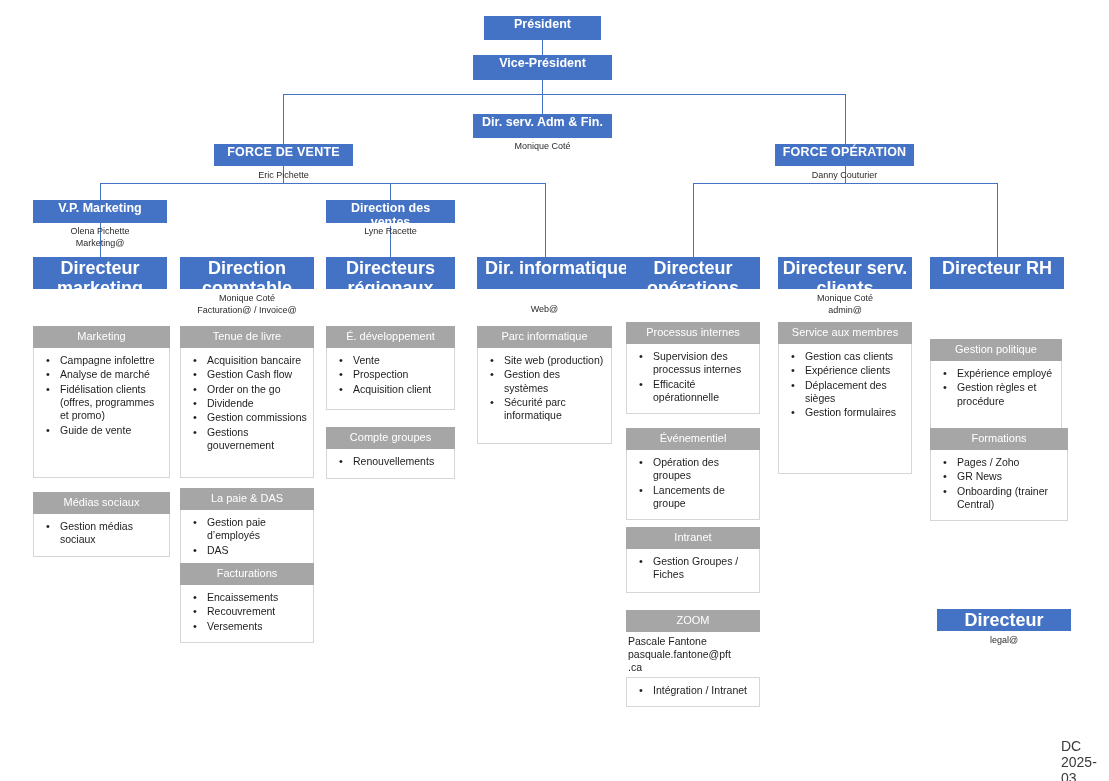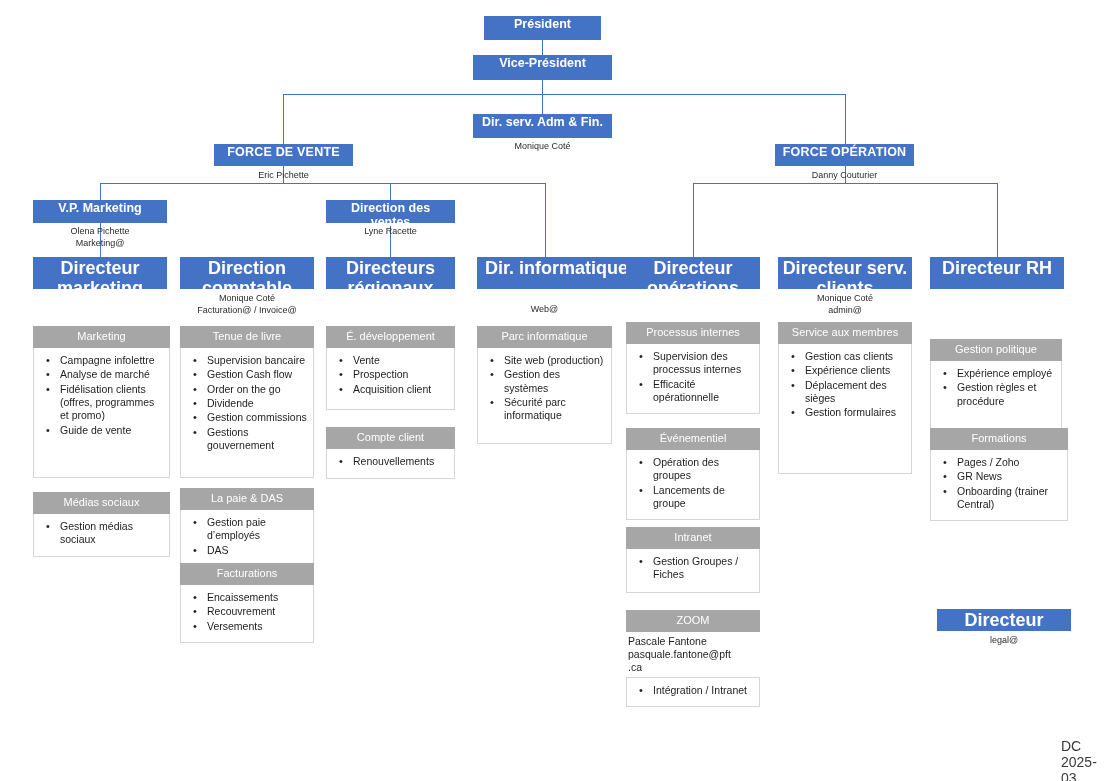--- a/index.html
+++ b/index.html
@@ -227,21 +227,21 @@
       <ul>
         <li>Gestion médias sociaux</li>
       </ul>
     </div>
   </div>
 
   <div class="card" style="left:180px;top:326px;width:134px;">
     <div class="card-hd">Tenue de livre</div>
     <div class="card-bd" style="min-height:130px;">
       <ul>
-        <li>Supervision bancaire</li>
+        <li>Acquisition bancaire</li>
         <li>Gestion Cash flow</li>
         <li>Order on the go</li>
         <li>Dividende</li>
         <li>Gestion commissions</li>
         <li>Gestions gouvernement</li>
       </ul>
     </div>
   </div>
 
   <div class="card" style="left:180px;top:488px;width:134px;">
@@ -270,21 +270,21 @@
     <div class="card-bd" style="min-height:62px;">
       <ul>
         <li>Vente</li>
         <li>Prospection</li>
         <li>Acquisition client</li>
       </ul>
     </div>
   </div>
 
   <div class="card" style="left:326px;top:427px;width:129px;">
-    <div class="card-hd">Compte client</div>
+    <div class="card-hd">Compte groupes</div>
     <div class="card-bd" style="min-height:30px;">
       <ul>
         <li>Renouvellements</li>
       </ul>
     </div>
   </div>
 
   <div class="card" style="left:477px;top:326px;width:135px;">
     <div class="card-hd">Parc informatique</div>
     <div class="card-bd" style="min-height:96px;">

